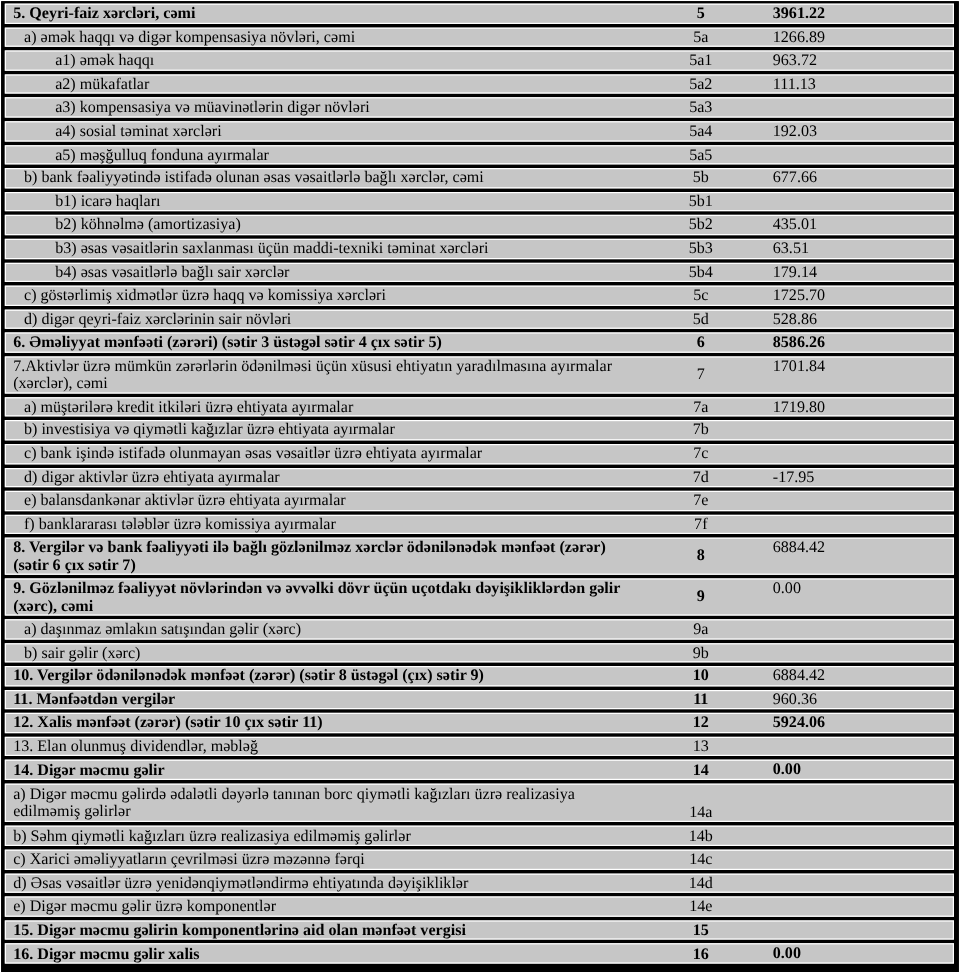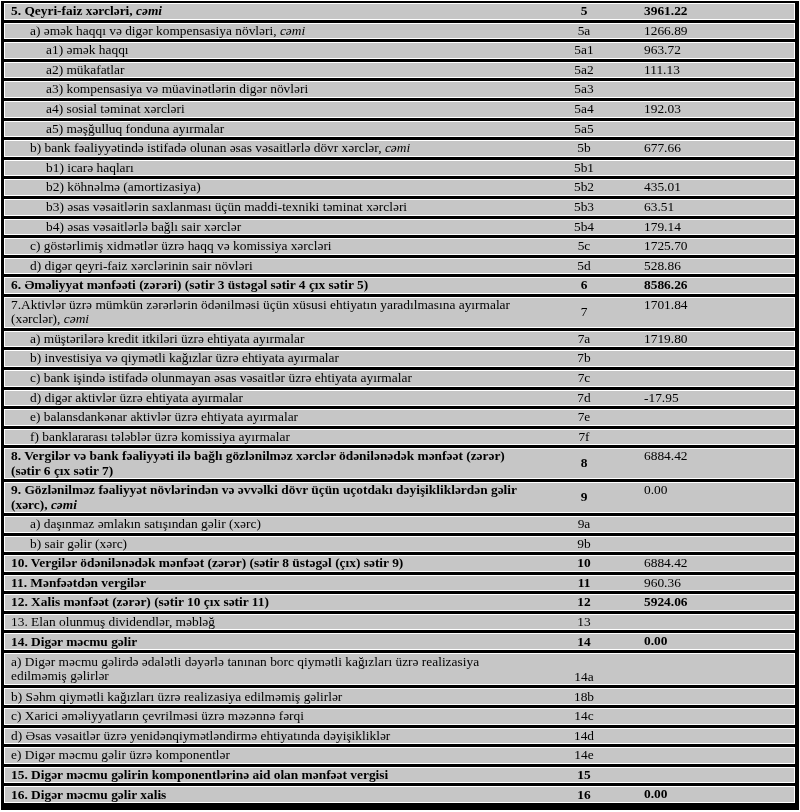--- a/index.html
+++ b/index.html
@@ -14,28 +14,28 @@
   .row{
     background:var(--row-bg,#c6c6c6);
     border-top:1px solid var(--gap,#fff);
     border-bottom:1px solid var(--gap,#fff);
     border-left:1px solid var(--gap,#fff);
     border-right:1px solid var(--gap,#fff);
     display:flex;align-items:center;
     min-height:14.6px;
   }
   .col-desc{flex:1;padding:0 4px 0 6px;line-height:14.4px;}
-  .col-desc.ind-1{padding-left:25px;}
+  .col-desc.ind-1{padding-left:15px;}
   .col-desc.ind-2{padding-left:41px;}
   .col-code{width:120px;flex-shrink:0;text-align:center;line-height:14.4px;}
   .col-code.top{align-self:flex-start;margin-top:16px;}
   .col-val{width:150px;flex-shrink:0;box-sizing:border-box;
            padding-right:11px;line-height:14.4px;align-self:flex-start;}
   .b{font-weight:bold;}
-  .lbl-i{font-style:italic;margin-top:16px;}
+  .lbl-i{margin-top:16px;}
 </style>
 </head>
 <body>
 
 <div class="doc">
   <div class="tbl" id="tbl">
   <div class="row">
     <div class="col-desc ind-0 b"><span class="lbl">5. Qeyri-faiz xərcləri, </span><span class="lbl-i">cəmi</span></div>
     <div class="col-code b">5</div>
     <div class="col-val b">3961.22</div>
@@ -71,21 +71,21 @@
     <div class="col-val">192.03</div>
   </div>
 
   <div class="row">
     <div class="col-desc ind-2"><span class="lbl">a5) məşğulluq fonduna ayırmalar</span></div>
     <div class="col-code">5a5</div>
     <div class="col-val"></div>
   </div>
 
   <div class="row">
-    <div class="col-desc ind-1"><span class="lbl">b) bank fəaliyyətində istifadə olunan əsas vəsaitlərlə dövr xərclər, </span><span class="lbl-i">cəmi</span></div>
+    <div class="col-desc ind-1"><span class="lbl">b) bank fəaliyyətində istifadə olunan əsas vəsaitlərlə bağlı xərclər, </span><span class="lbl-i">cəmi</span></div>
     <div class="col-code">5b</div>
     <div class="col-val">677.66</div>
   </div>
 
   <div class="row">
     <div class="col-desc ind-2"><span class="lbl">b1) icarə haqları</span></div>
     <div class="col-code">5b1</div>
     <div class="col-val"></div>
   </div>
 
@@ -222,21 +222,21 @@
   </div>
 
   <div class="row">
     <div class="col-desc ind-0"><span class="lbl">a) Digər məcmu gəlirdə ədalətli dəyərlə tanınan borc qiymətli kağızları üzrə realizasiya edilməmiş gəlirlər</span></div>
     <div class="col-code top">14a</div>
     <div class="col-val"></div>
   </div>
 
   <div class="row">
     <div class="col-desc ind-0"><span class="lbl">b) Səhm qiymətli kağızları üzrə realizasiya edilməmiş gəlirlər</span></div>
-    <div class="col-code">18b</div>
+    <div class="col-code">14b</div>
     <div class="col-val"></div>
   </div>
 
   <div class="row">
     <div class="col-desc ind-0"><span class="lbl">c) Xarici əməliyyatların çevrilməsi üzrə məzənnə fərqi</span></div>
     <div class="col-code">14c</div>
     <div class="col-val"></div>
   </div>
 
   <div class="row">

